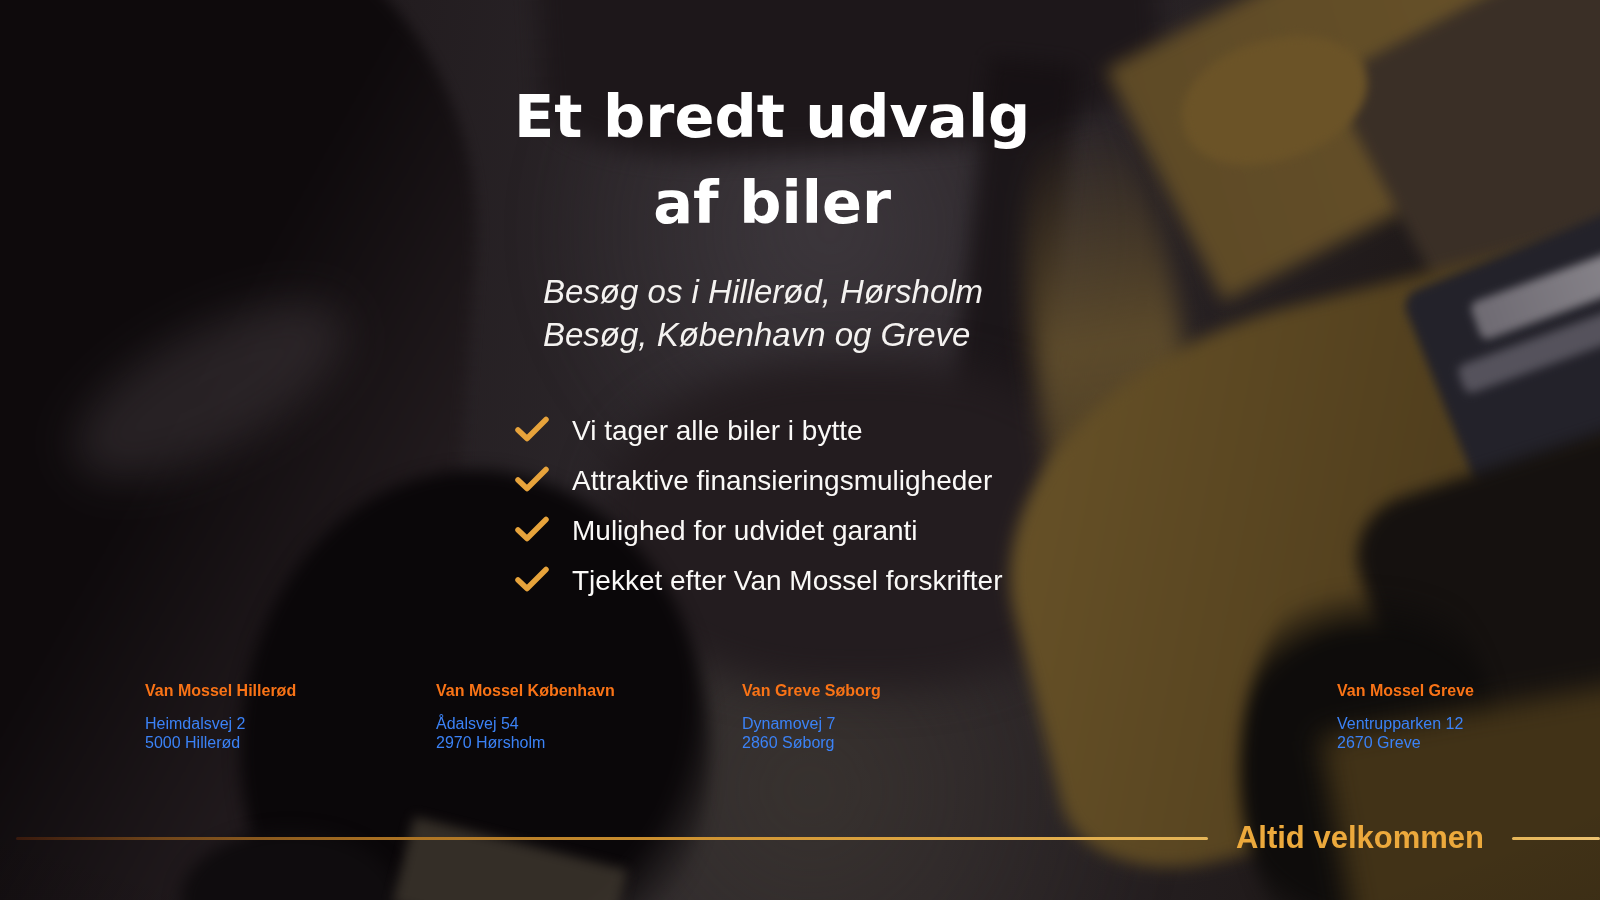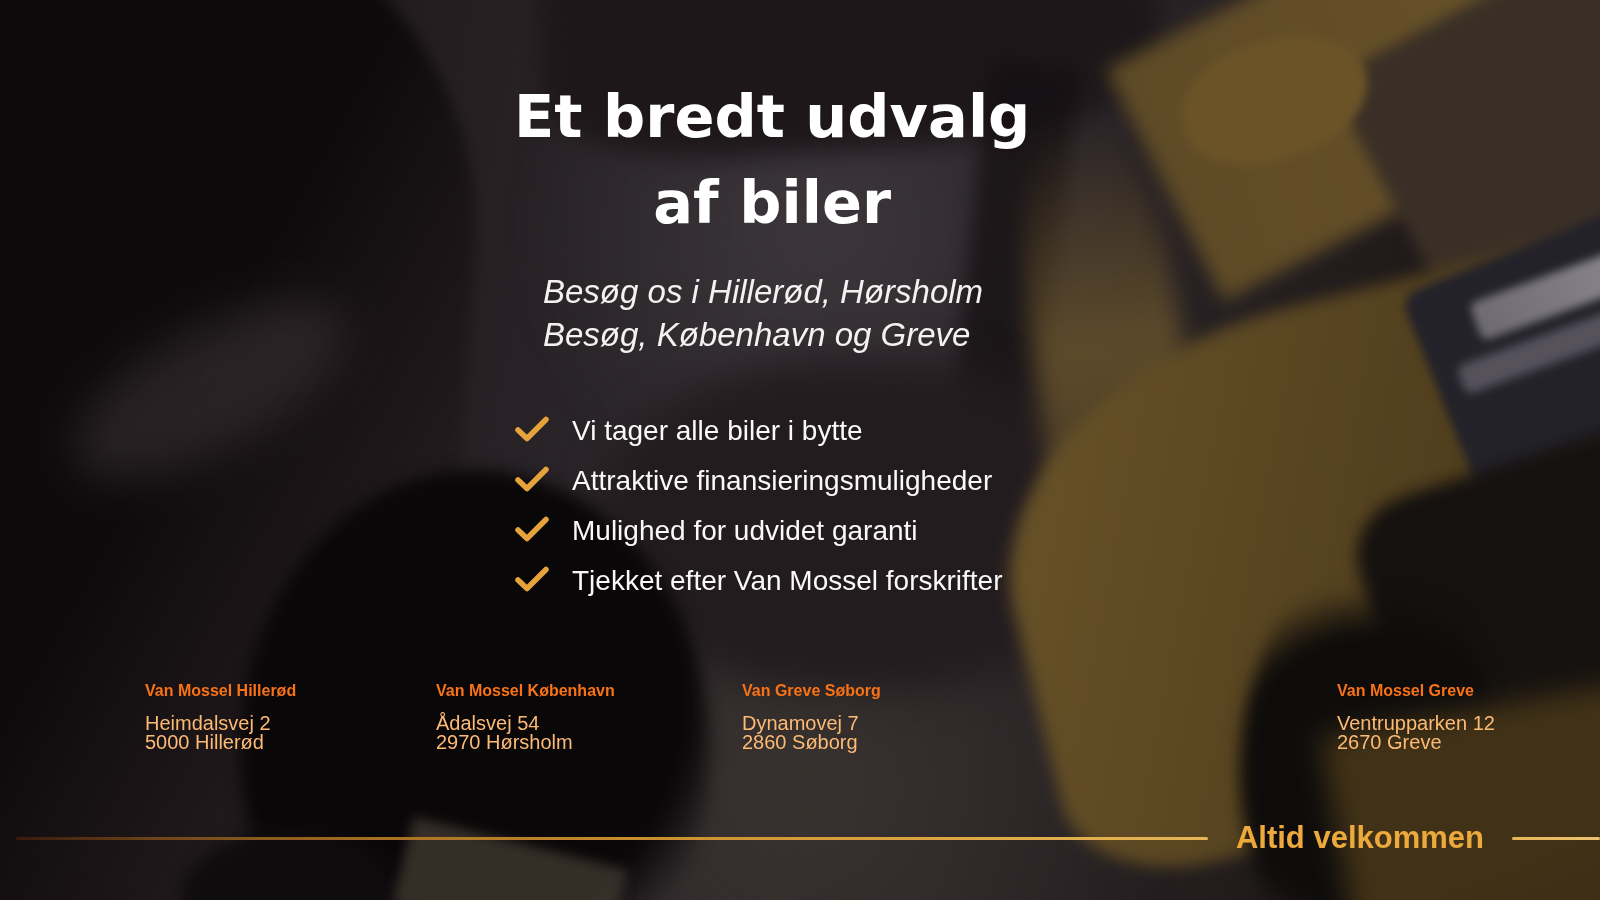--- a/index.html
+++ b/index.html
@@ -86,21 +86,21 @@
       font-size: 33px; line-height: 43px; color: #f4f2f0; font-weight: normal; font-style: italic; }
 
   .checklist { position: absolute; left: 514px; top: 415px; }
   .check-row { display: flex; align-items: flex-start; height: 30px; margin-bottom: 20px; }
   .check-icon { width: 36px; height: 28px; flex: 0 0 36px; margin-right: 22px; }
   .check-label { font-size: 28px; color: #faf9f7; white-space: nowrap; }
 
   .footer { position: absolute; left: 0; top: 682px; width: 1600px; height: 110px; }
   .loc { position: absolute; top: 0; }
   .loc-name { font-size: 16px; font-weight: bold; color: #f97316; margin-bottom: 14px; white-space: nowrap; }
-  .loc-addr { font-size: 20px; line-height: 19px; color: #fdba74; white-space: nowrap; }
+  .loc-addr { font-size: 16px; line-height: 19px; color: #3b82f6; white-space: nowrap; }
   .loc-1 { left: 145px; } .loc-2 { left: 436px; } .loc-3 { left: 742px; }
   .loc-4 { left: 1024px; } .loc-5 { left: 1337px; }
 
   .tagline-row { position: absolute; left: 0; top: 816px; width: 1600px; height: 44px;
       display: flex; align-items: center; padding-left: 16px; }
   .gold-line { height: 3px; border-radius: 2px; }
   .gold-line.left { flex: 1;
       background: linear-gradient(90deg, #38190d 0%, #6f451a 12%, #a76f22 30%, #cd9130 55%, #dfa845 80%, #e5b558 100%); }
   .gold-line.right { width: 88px; background: linear-gradient(90deg, #e5b558, #edc372); }
   .tagline-text { margin: 0 28px; font-size: 31px; font-weight: bold; color: #eca93c; white-space: nowrap; }

